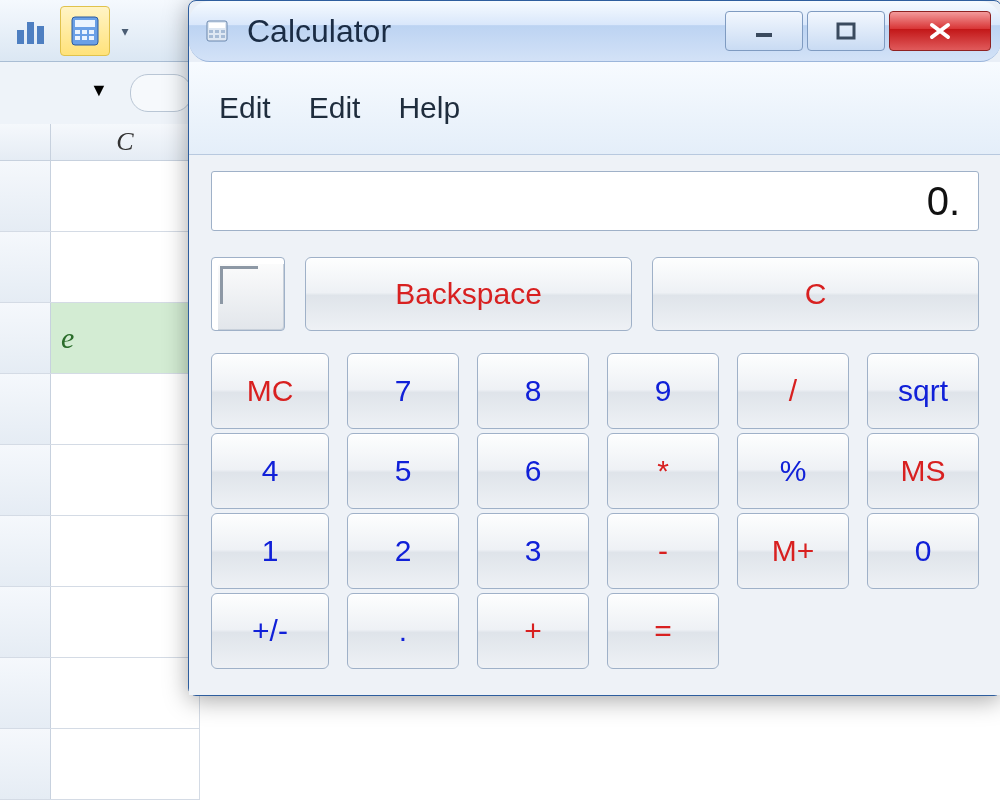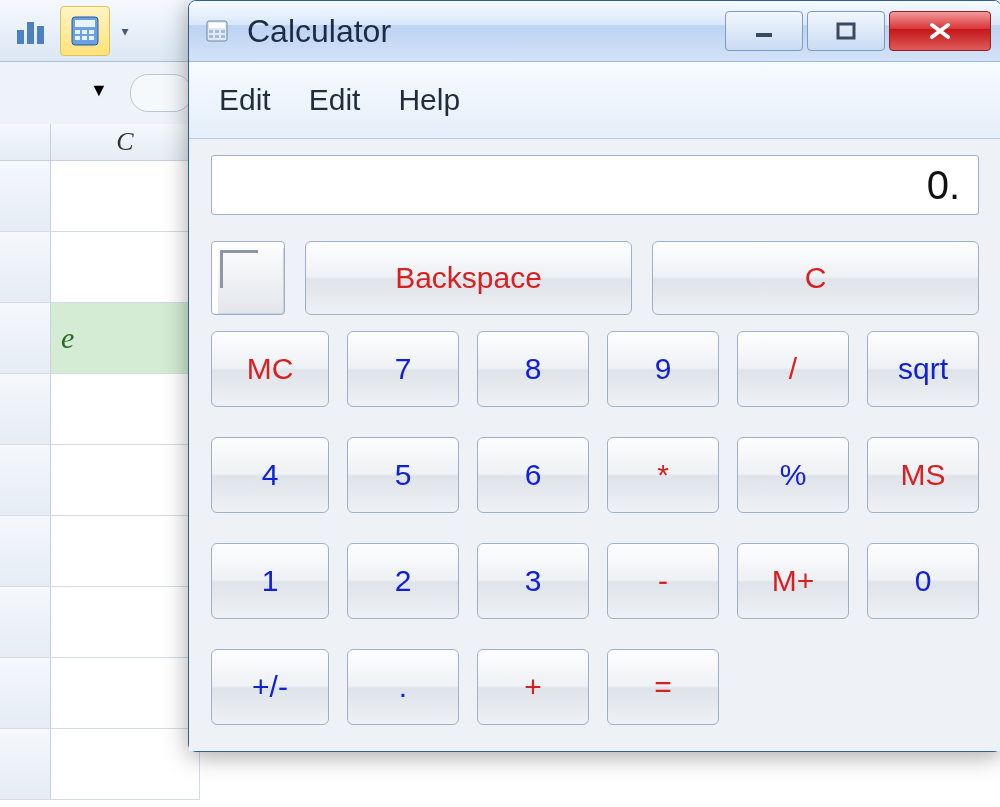--- a/index.html
+++ b/index.html
@@ -90,20 +90,21 @@
     box-shadow:0 4px 24px rgba(0,0,0,.35);
     background:#e9eff7;
   }
   .titlebar{
     height:60px;
     background:linear-gradient(#f6fbff,#d9e7fb 40%,#bcd3f2 41%,#d3e2f7);
     border-top-left-radius:7px;border-top-right-radius:7px;
     display:flex;align-items:center;
     padding:0 8px 0 16px;
     border-bottom:1px solid #9bb6db;
+    border-radius:21px;
   }
   .titlebar .app-icon{
     width:24px;height:24px;margin-right:18px;
     display:inline-block;
   }
   .titlebar .app-icon svg{display:block;}
   .titlebar .title-text{
     font-size:32px;color:#1b2c44;
   }
   .win-controls{
@@ -118,21 +119,21 @@
   .winbtn.close{
     width:100px;
     background:linear-gradient(#f39a9b,#d83334 45%,#c31819 46%,#e05a5b);
     border-color:#8f2222;color:#fff;
   }
 
   .menubar{
     height:60px;
     background:linear-gradient(#f7fbff,#e4eef9);
     display:flex;align-items:center;gap:38px;
-    padding:8px 30px;
+    padding:16px 30px;
     border-bottom:1px solid #b8c9df;
     font-size:30px;color:#1f2d3d;
   }
   .menu-item{cursor:default;}
 
   .client{
     padding:16px 22px 26px 22px;
     background:#eef2f7;
   }
 
@@ -140,42 +141,42 @@
     height:58px;
     background:#fff;border:1px solid #9fb1c8;
     border-radius:3px;
     display:flex;align-items:center;justify-content:flex-end;
     padding:0 18px;
     font-size:40px;font-family:Arial,sans-serif;color:#111;
     margin-bottom:26px;
   }
 
   .top-row{
-    display:flex;gap:20px;margin-bottom:16px;
+    display:flex;gap:20px;margin-bottom:22px;
   }
   .mem-indicator{
     width:72px;height:72px;
     background:linear-gradient(#fdfdfd,#e2e6eb);
     border:1px solid #9fb1c8;border-radius:4px;
     box-shadow:inset 6px 6px 0 #fff,inset -1px -1px 0 #c8d0da;
     position:relative;
   }
   .mem-indicator::before{
     content:"";position:absolute;left:8px;top:8px;right:26px;bottom:26px;
     border-left:3px solid #8d98a5;border-top:3px solid #8d98a5;
   }
   .big-btn{
     flex:1;height:72px;
   }
 
   .keypad{
     display:grid;
     grid-template-columns:118px repeat(5,1fr);
     grid-auto-rows:76px;
-    gap:30px 18px;
+    gap:4px 18px;
   }
 
   .btn{
     border:1px solid #9fb1c8;
     border-radius:6px;
     background:linear-gradient(#fdfefe,#eef1f5 48%,#dfe4ea 52%,#eef1f5);
     display:flex;align-items:center;justify-content:center;
     font-size:30px;font-family:Arial,sans-serif;
     cursor:default;
     box-shadow:0 1px 0 #fff inset;

